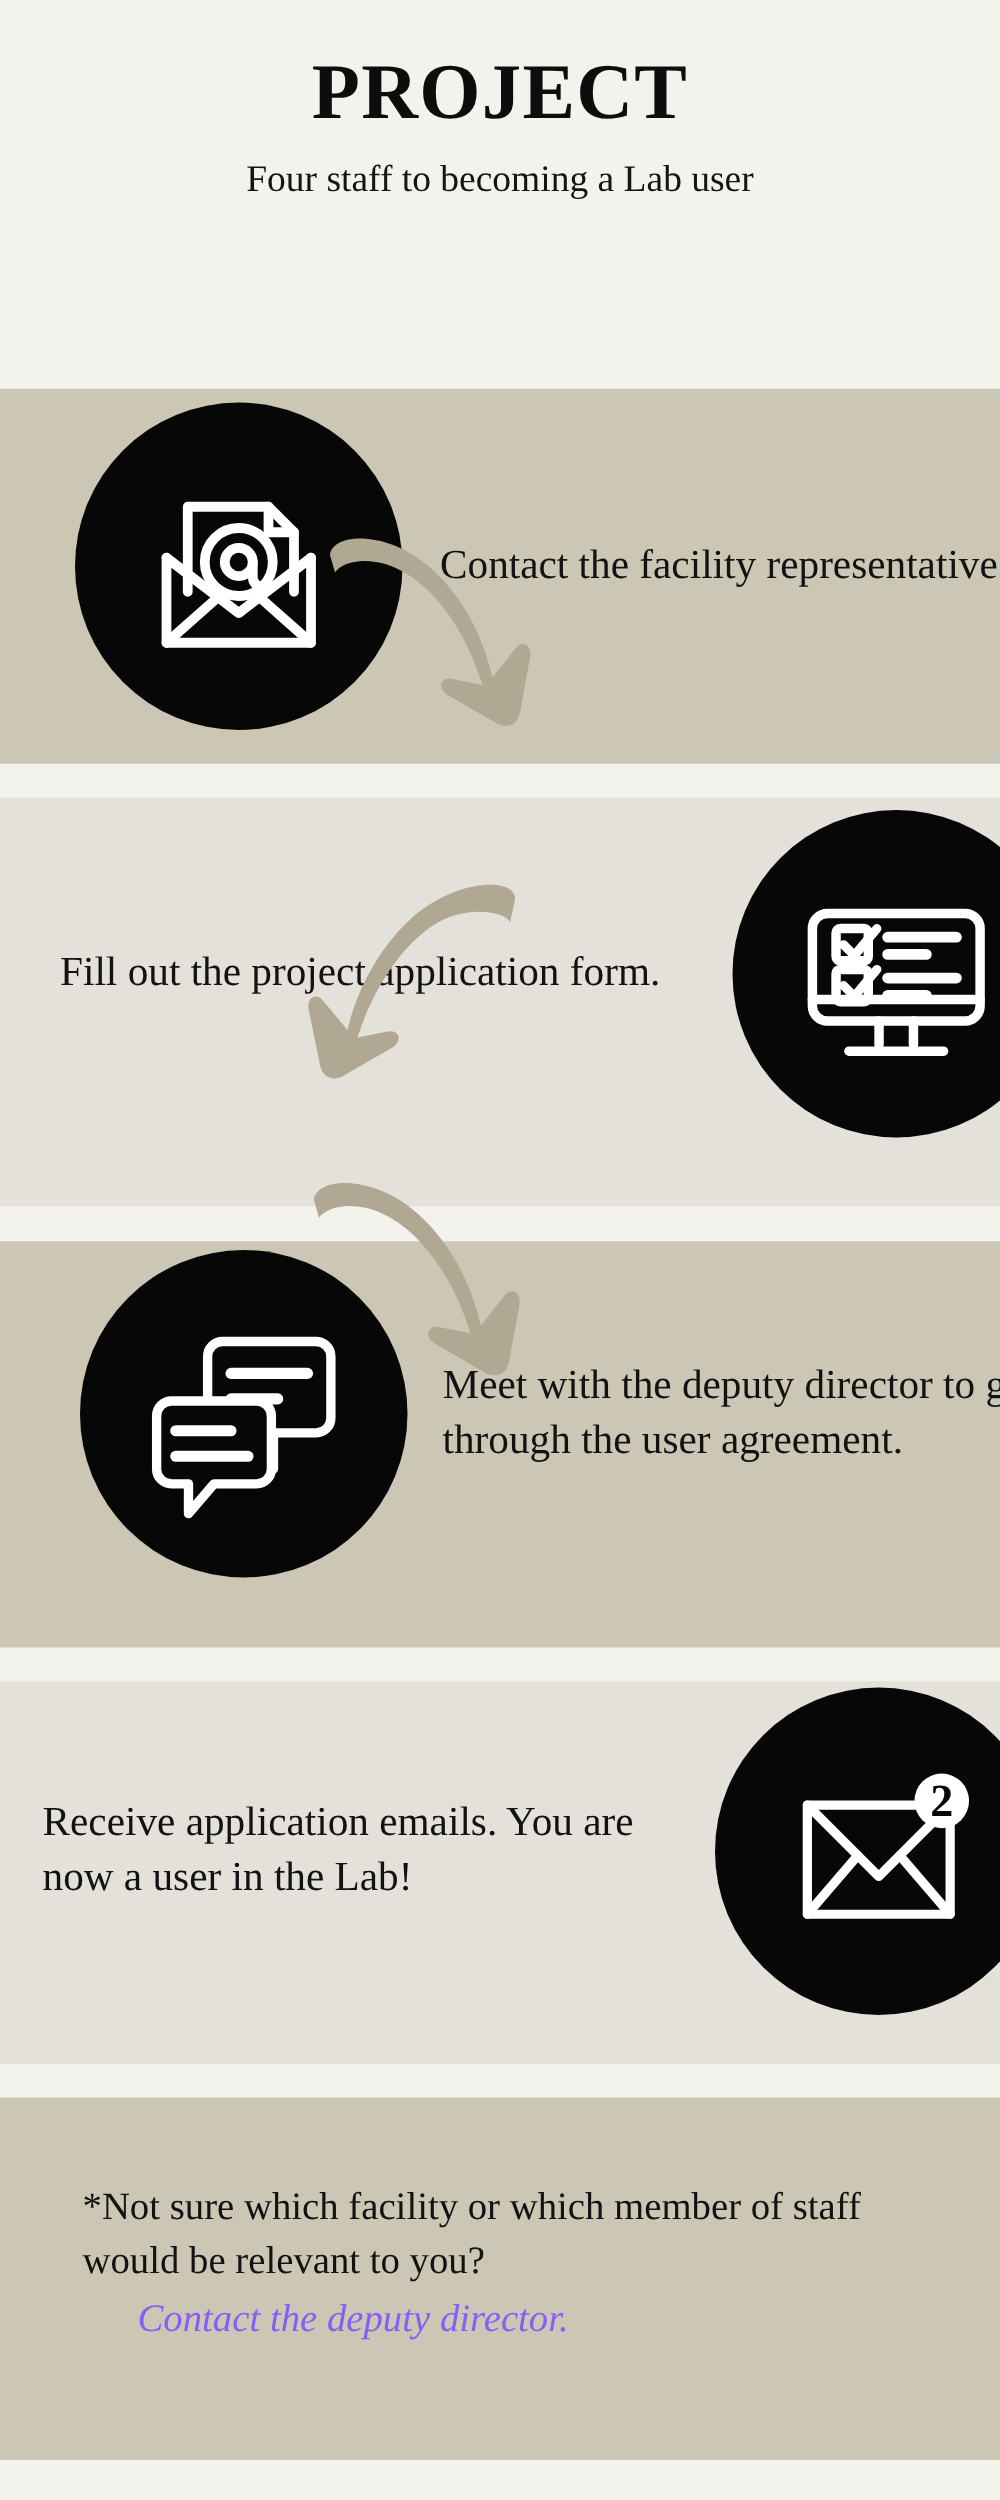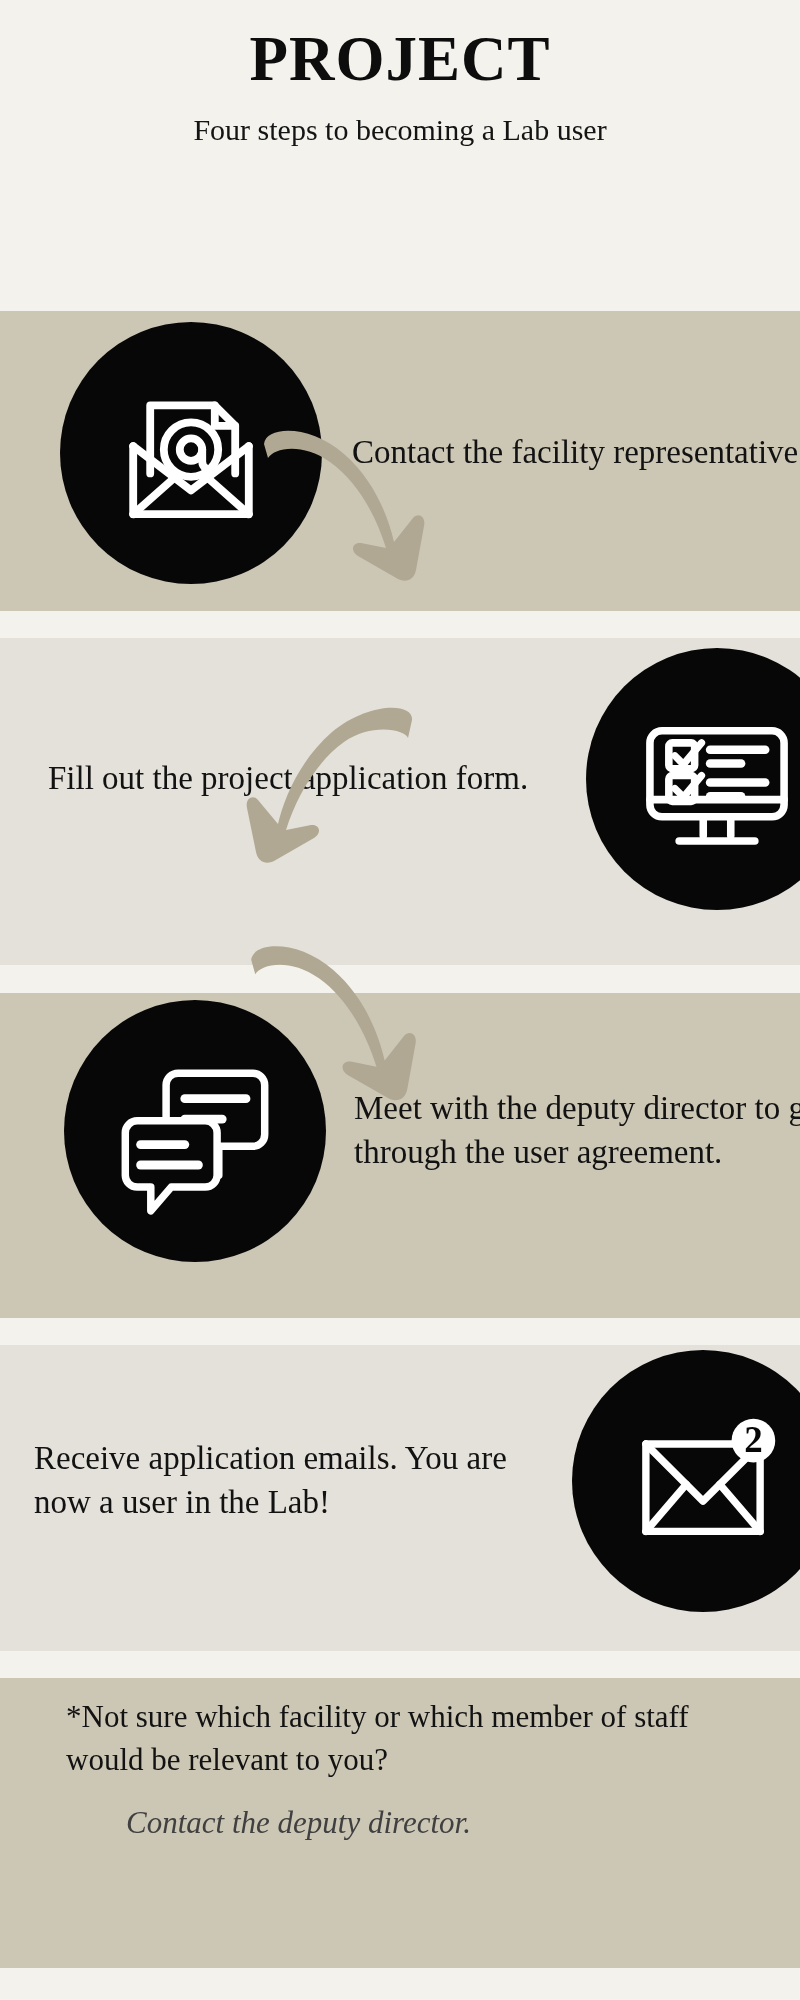--- a/index.html
+++ b/index.html
@@ -26,21 +26,21 @@
   
   .header {
     position: absolute;
     left: 0; top: 0;
     width: 800px; height: 311px;
     background: #f3f2ed;
     text-align: center;
   }
   .title {
     margin: 0;
-    padding-top: 22px;
+    padding-top: 36px;
     font-size: 63px;
     line-height: 1.18;
     font-weight: bold;
     letter-spacing: 1px;
     color: #0d0d0d;
   }
   .subtitle {
     margin: 0;
     padding-top: 16px;
     font-size: 30px;
@@ -110,52 +110,52 @@
     position: absolute;
   }
   .arrow1 { left: 258px; top: 420px; }
   .arrow2 { left: 228px; top: 700px; }
   .arrow3 { left: 245px; top: 935px; }
 
   
   .footer {
     position: absolute;
     left: 0;
-    top: 1630px;
+    top: 1678px;
     width: 800px;
     height: 212px;
     box-sizing: border-box;
     padding: 66px 55px 0 66px;
   }
   .footer-note {
     font-size: 31px;
     line-height: 1.38;
     color: #121212;
     margin: 0;
   }
   .footer-cta {
     font-size: 31px;
     line-height: 1.38;
     font-style: italic;
-    color: #404040;
-    margin: 16px;
+    color: #8b5cf6;
+    margin: 0;
     padding-left: 44px;
     padding-top: 4px;
   }
 </style>
 </head>
 <body>
 
 <div class="poster">
 
   <div class="header">
     <h1 class="title">
       <span>PROJECT</span><br>
     </h1>
-    <p class="subtitle">Four steps to becoming a Lab user</p>
+    <p class="subtitle">Four staff to becoming a Lab user</p>
   </div>
 
   <div class="band band-dark  band1"></div>
   <div class="band band-light band2"></div>
   <div class="band band-dark  band3"></div>
   <div class="band band-light band4"></div>
   <div class="band band-dark  band5"></div>
 
   <div class="step step1">
     <div class="icon-circle">

